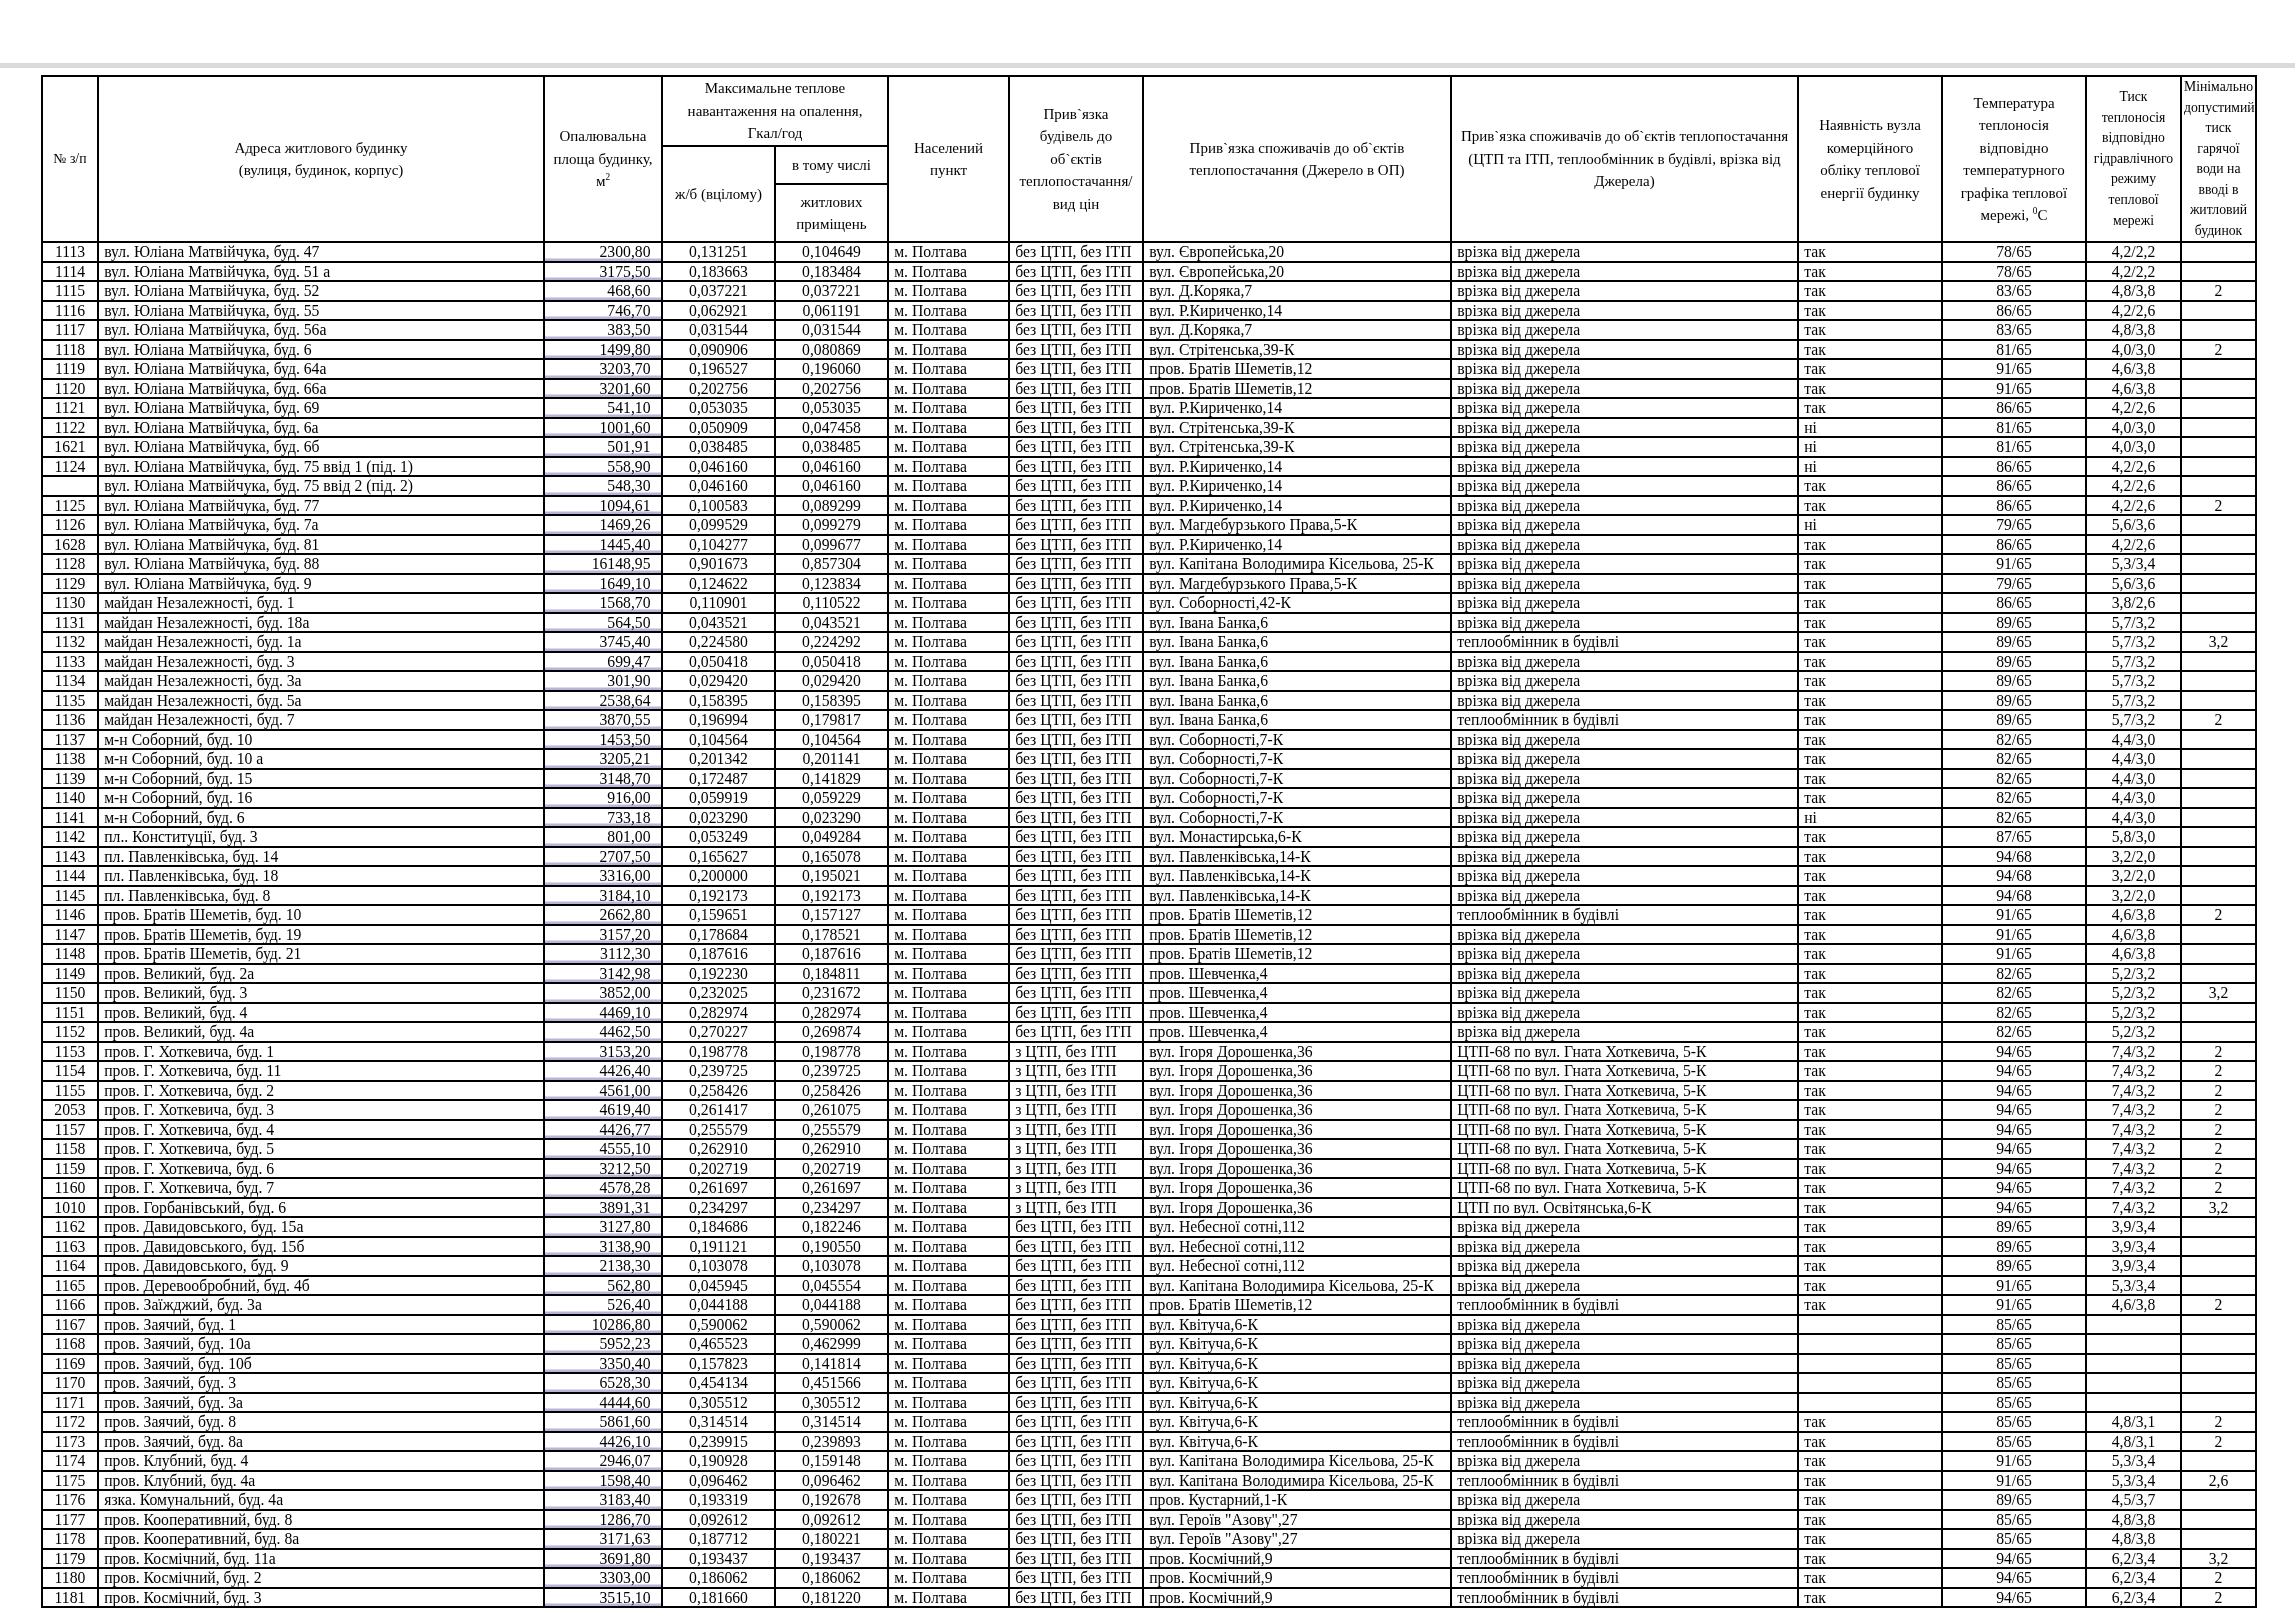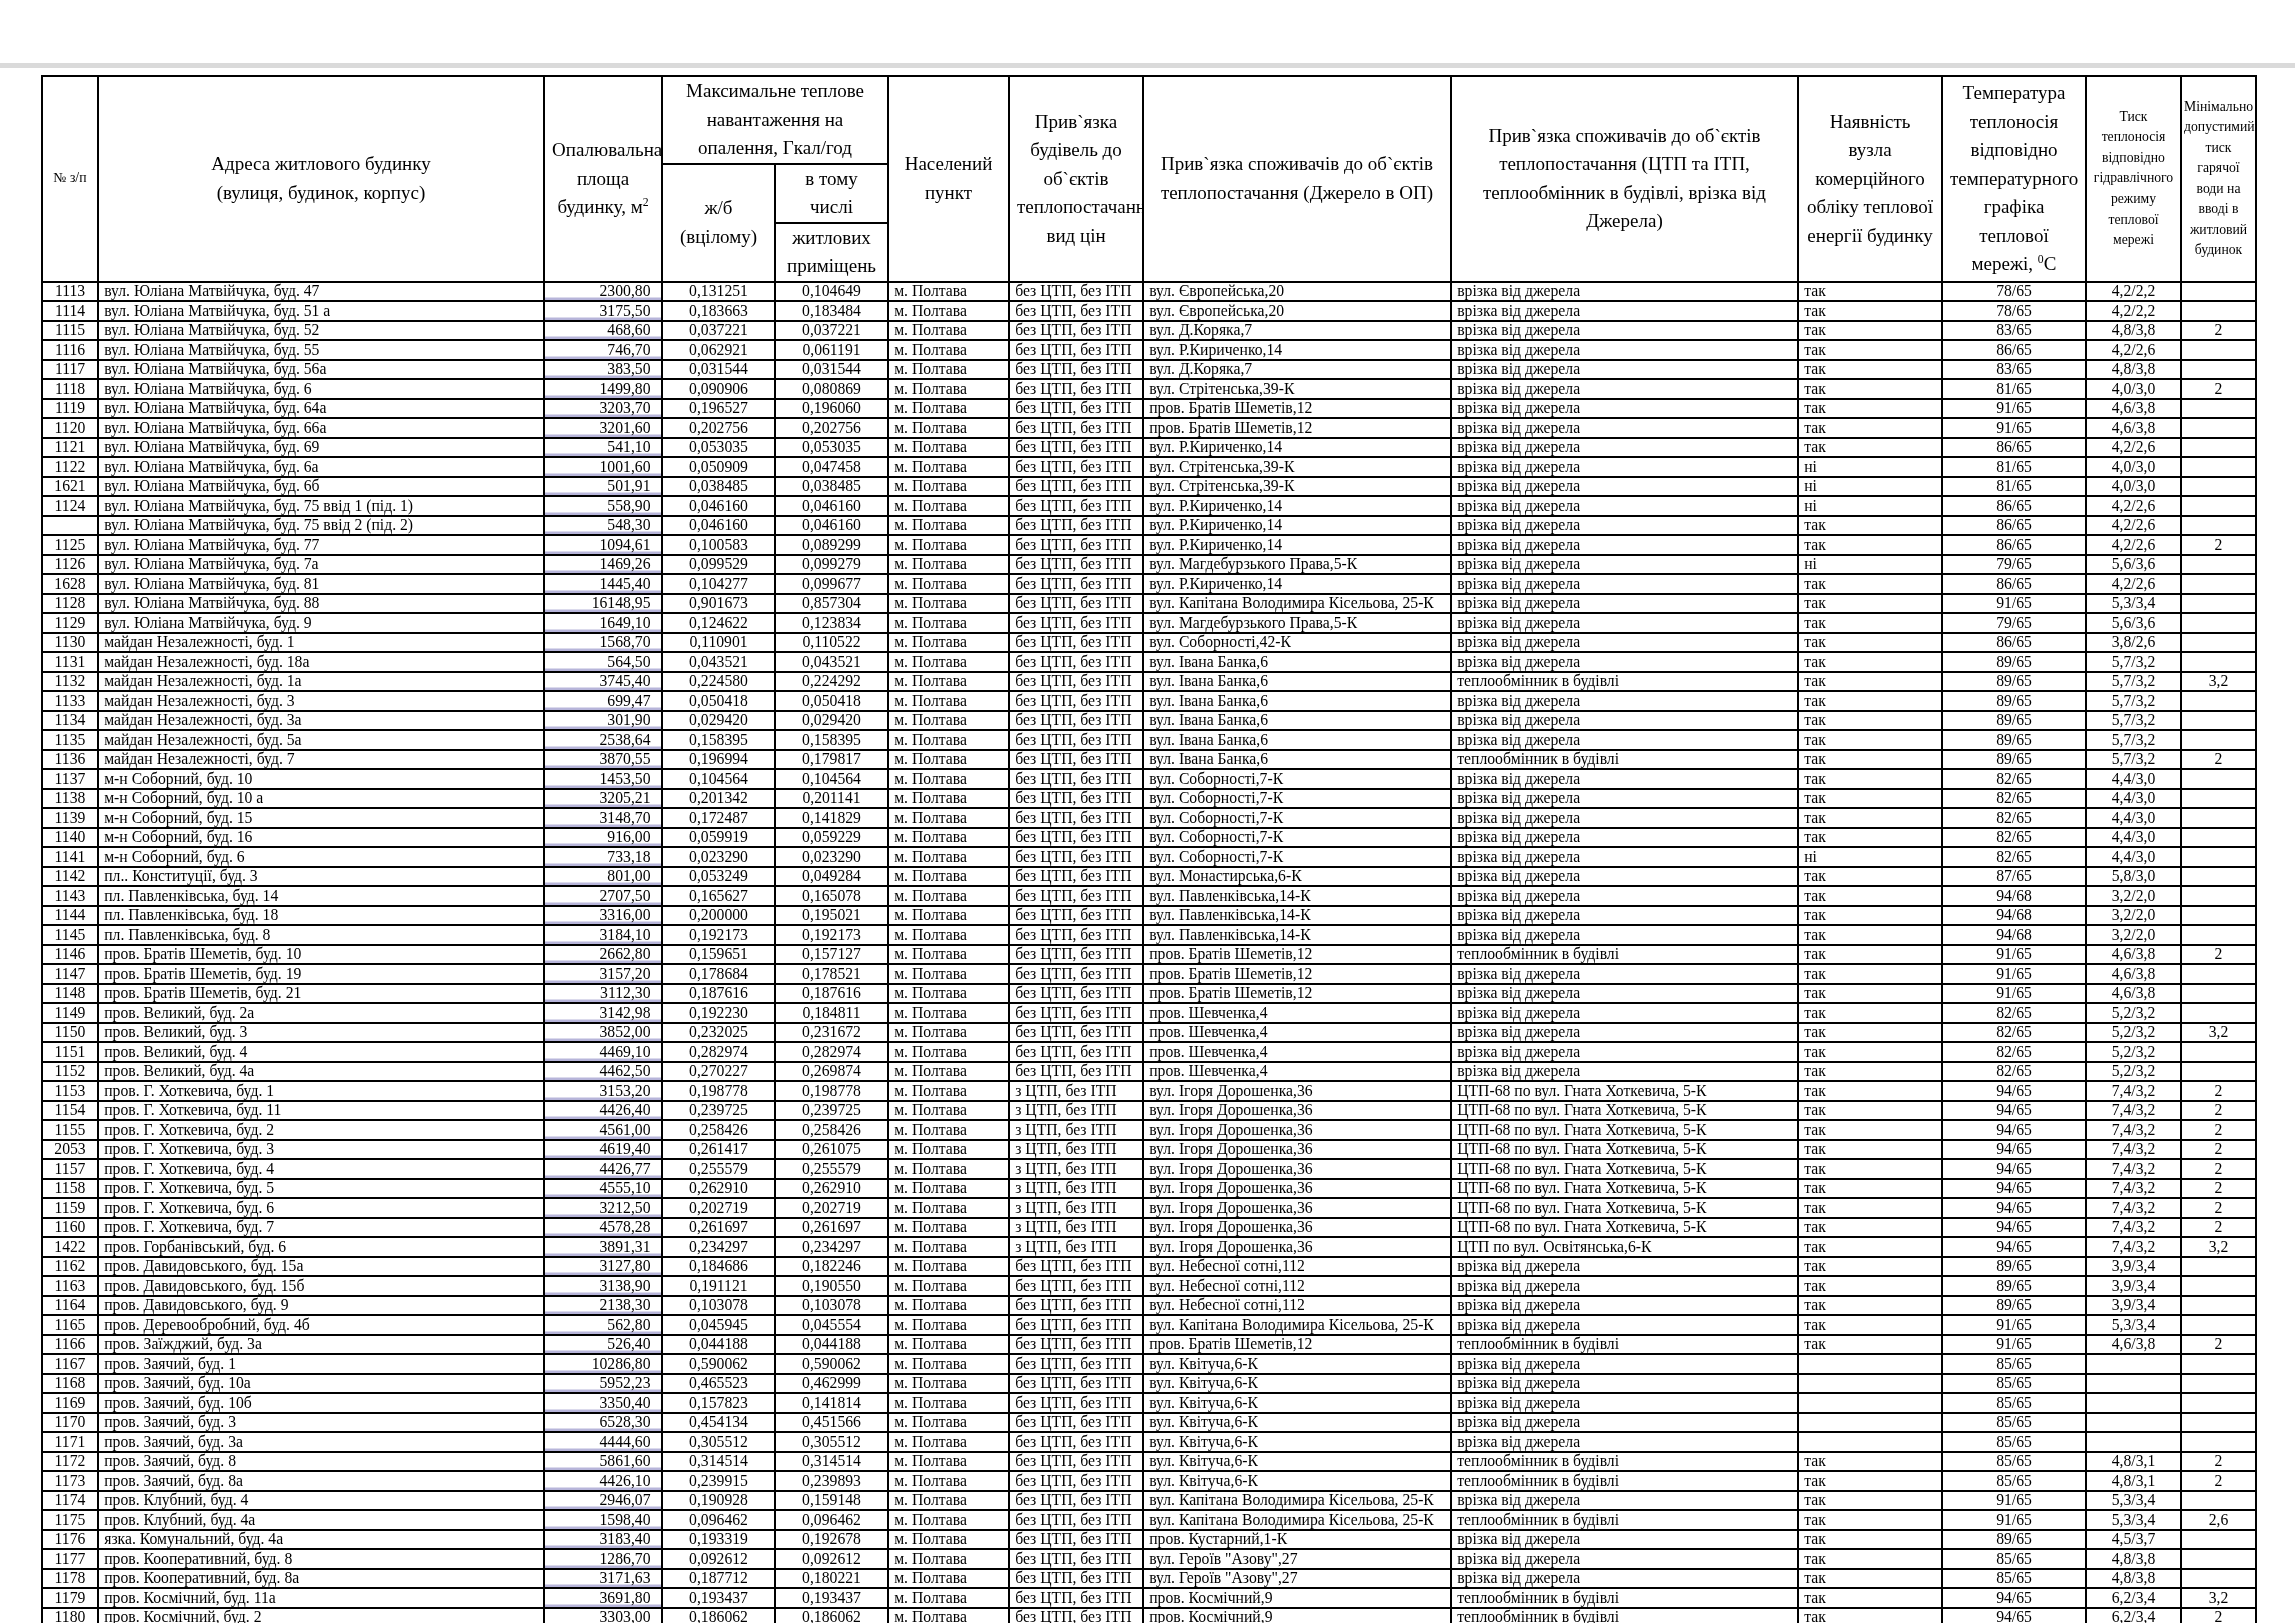--- a/index.html
+++ b/index.html
@@ -7,21 +7,21 @@
     width:2295px;height:1623px;background:#ffffff;position:relative;
     font-family:"Liberation Serif","DejaVu Serif",serif;color:#000;
     -webkit-font-smoothing:antialiased;
   }
   .top-strip{position:absolute;left:0;top:63px;width:2295px;height:5.2px;background:#dadada}
   .sheet{position:absolute;left:41px;top:75px}
   table{border-collapse:collapse;table-layout:fixed;width:2213px;background:#fff}
   th,td{border:2px solid #000;overflow:hidden;vertical-align:middle}
   thead th{
     font-weight:normal;text-align:center;vertical-align:middle;
-    font-size:19px;line-height:1.5;padding:0 7px;white-space:normal;
+    font-size:15px;line-height:1.5;padding:0 7px;white-space:normal;
   }
   thead tr.h1{height:67px}
   thead tr.h2{height:26px}
   thead tr.h3{height:58px}
   th.th-address{white-space:pre-line}
   th.th-narrow{padding:0 2px;font-size:13.7px}
   sup{font-size:0.62em;vertical-align:super;line-height:0}
   tbody tr{height:19.5px}
   tbody td{font-size:15.7px;line-height:1;padding:0 3.9px;white-space:nowrap}
   .c-left{text-align:left;padding-left:5.2px}
@@ -805,21 +805,21 @@
           <td class="c-left">м. Полтава</td>
           <td class="c-left">з ЦТП, без ІТП</td>
           <td class="c-left">вул. Ігоря Дорошенка,36</td>
           <td class="c-left">ЦТП-68 по вул. Гната Хоткевича, 5-К</td>
           <td class="c-left">так</td>
           <td class="c-center">94/65</td>
           <td class="c-center">7,4/3,2</td>
           <td class="c-center">2</td>
         </tr>
         <tr>
-          <td class="c-center">1422</td>
+          <td class="c-center">1010</td>
           <td class="c-left">пров. Горбанівський, буд. 6</td>
           <td class="c-right c-area">3891,31</td>
           <td class="c-center">0,234297</td>
           <td class="c-center">0,234297</td>
           <td class="c-left">м. Полтава</td>
           <td class="c-left">з ЦТП, без ІТП</td>
           <td class="c-left">вул. Ігоря Дорошенка,36</td>
           <td class="c-left">ЦТП по вул. Освітянська,6-К</td>
           <td class="c-left">так</td>
           <td class="c-center">94/65</td>

